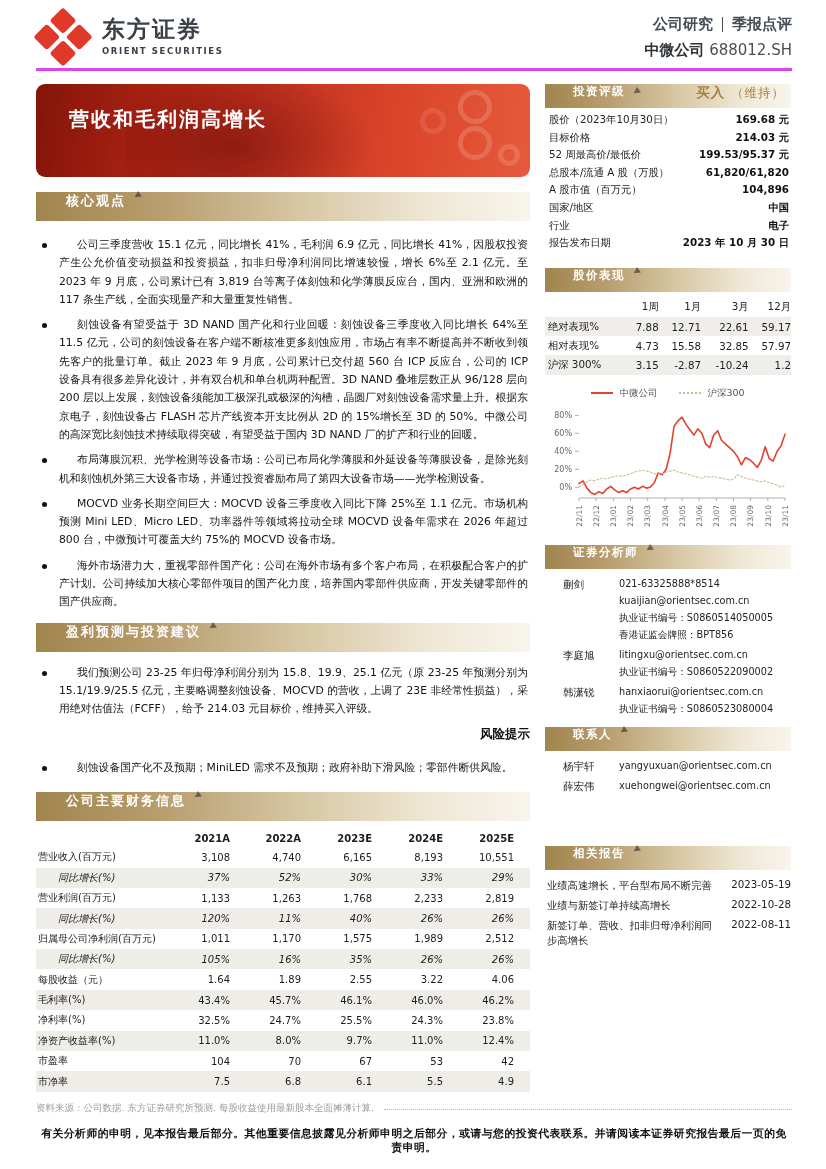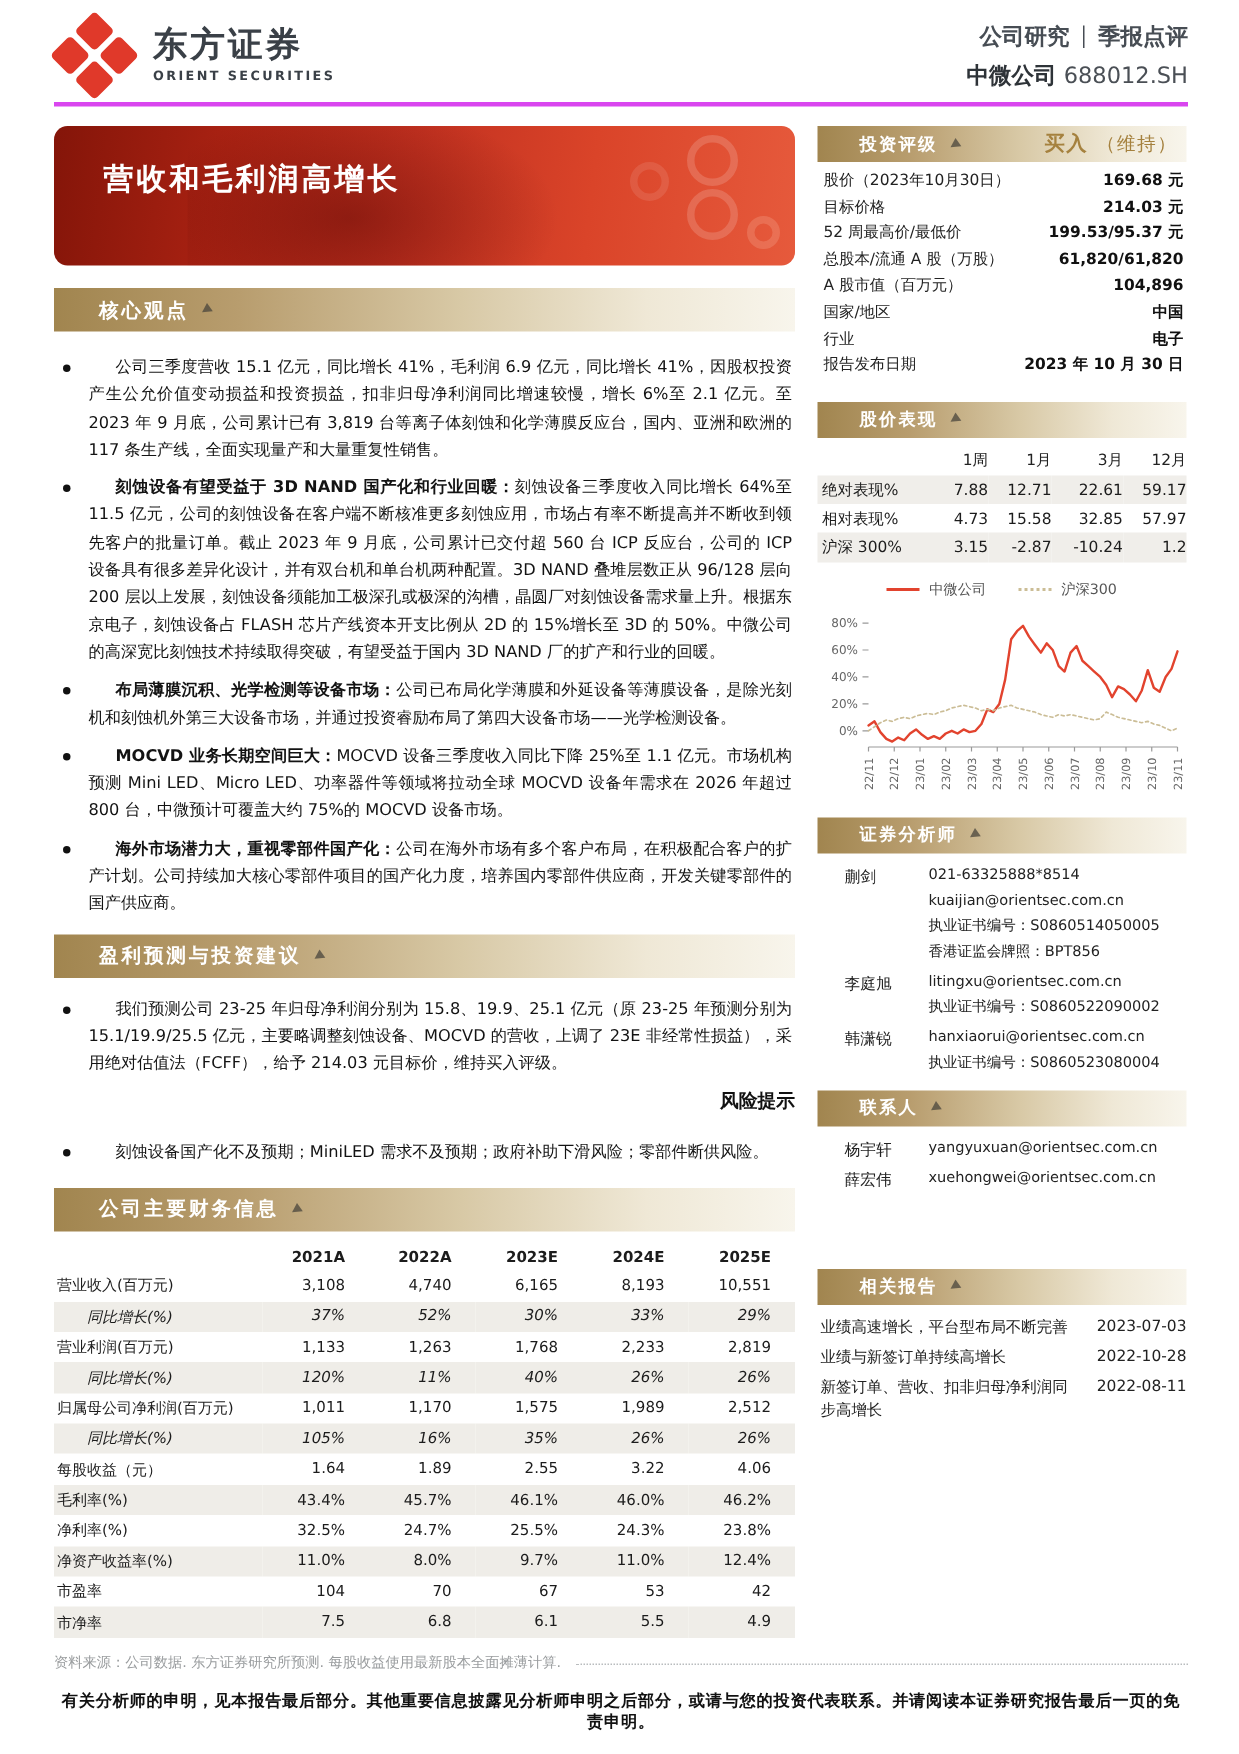--- a/index.html
+++ b/index.html
@@ -38,36 +38,36 @@
   .banner::before { content:""; position:absolute; left:18%; top:-30%; width:55%; height:160%;
     background:radial-gradient(ellipse at 40% 60%, rgba(90,8,4,0.45) 0%, rgba(90,8,4,0) 60%); }
   .banner .ring { position:absolute; border-radius:50%; border:5px solid rgba(255,255,255,0.16); }
   .ring.r1 { width:34px; height:34px; right:38px; top:6px; }
   .ring.r2 { width:34px; height:34px; right:38px; top:42px; }
   .ring.r3 { width:26px; height:26px; right:84px; top:24px; border-color:rgba(255,255,255,0.10); }
   .ring.r4 { width:22px; height:22px; right:10px; top:60px; border-color:rgba(255,210,190,0.20); }
   .banner-title { position:absolute; left:33px; top:22px; color:#ffffff; font-size:20px; font-weight:bold; letter-spacing:2px;text-align:center; }
 
   
-  .bar { display:flex; align-items:center; color:#ffffff; font-weight:bold;
+  .bar { display:flex; align-items:flex-start; color:#ffffff; font-weight:bold;
     background:linear-gradient(90deg,#a1854f 0%,#b89d6e 25%,#d8c9a6 55%,#efe8d6 80%,#f8f5ec 100%); }
   .bar-left { height:29px; font-size:13px; letter-spacing:2px; padding-left:30px; }
   .bar-right { height:24px; font-size:11.5px; letter-spacing:1.5px; padding-left:28px; }
   .bar-marker { width:0; height:0; border-left:6px solid #4a463c; border-top:3px solid transparent;
     border-bottom:4px solid transparent; margin-left:10px; transform:rotate(28deg); opacity:.75; }
   .rating-bar { justify-content:space-between; padding-right:6px; }
   .rating-val { color:#a5813e; letter-spacing:1px; font-size:13.5px; white-space:nowrap; }
   .rating-val .status { font-weight:normal; font-size:12.5px; }
 
   
   .bullets { list-style:none; padding:15px 2px 4px 6px; }
   .bullets li { display:flex; gap:12px; margin-bottom:7px; }
   .bullets .dot { flex:0 0 5px; width:5px; height:5px; border-radius:50%; background:#111; margin-top:7px; }
   .btext { font-size:10.8px; line-height:18.3px; color:#131313; text-align:justify; }
-  .btext b { font-weight:bold;padding-left:18px; }
+  .btext b { font-weight:normal;padding-left:18px; }
   .risk-head { font-size:12.5px; font-weight:bold; margin:6px 0 4px 2px; color:#111;text-align:right; }
   .tight { padding-top:12px; padding-bottom:0; }
 
   
   .fin-table { width:100%; border-collapse:collapse; font-size:10px; margin-top:9px; }
   .fin-table th { font-weight:bold; color:#1c1c1c; }
   .fin-table th, .fin-table td { padding:3.2px 0; }
   .fin-table .num { width:71px; text-align:right; padding-right:16px; }
   .fin-table .lbl { text-align:left; padding-left:2px; }
   .fin-table tr.shade { background:#efede8; }
@@ -543,21 +543,21 @@
       <div class="gap42"></div>
       <div class="bar bar-right">
         <span>相关报告</span>
         <span class="bar-marker"></span>
       </div>
 
       <div class="reports">
 
           <div class="report">
             <span class="r-title">业绩高速增长，平台型布局不断完善</span>
-            <span class="r-date">2023-07-03</span>
+            <span class="r-date">2023-05-19</span>
           </div>
 
           <div class="report">
             <span class="r-title">业绩与新签订单持续高增长</span>
             <span class="r-date">2022-10-28</span>
           </div>
 
           <div class="report">
             <span class="r-title">新签订单、营收、扣非归母净利润同步高增长</span>
             <span class="r-date">2022-08-11</span>

